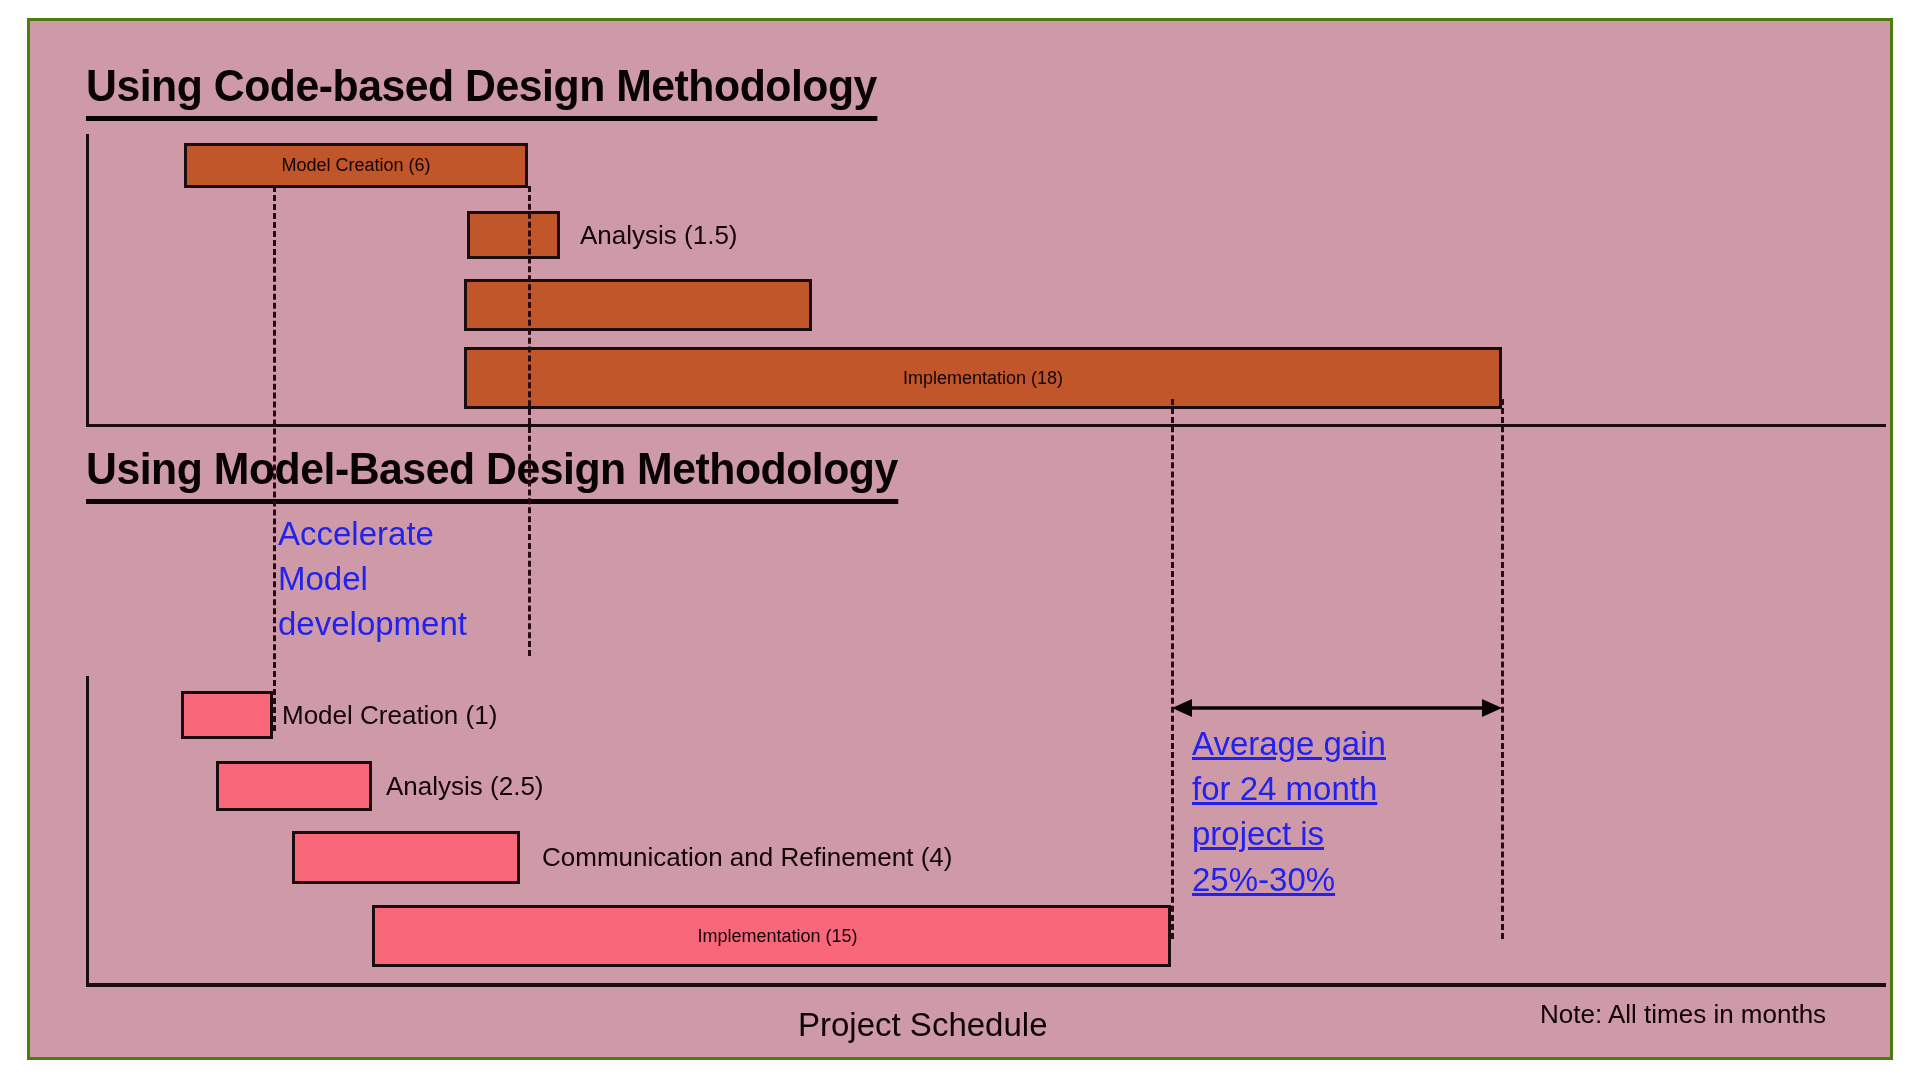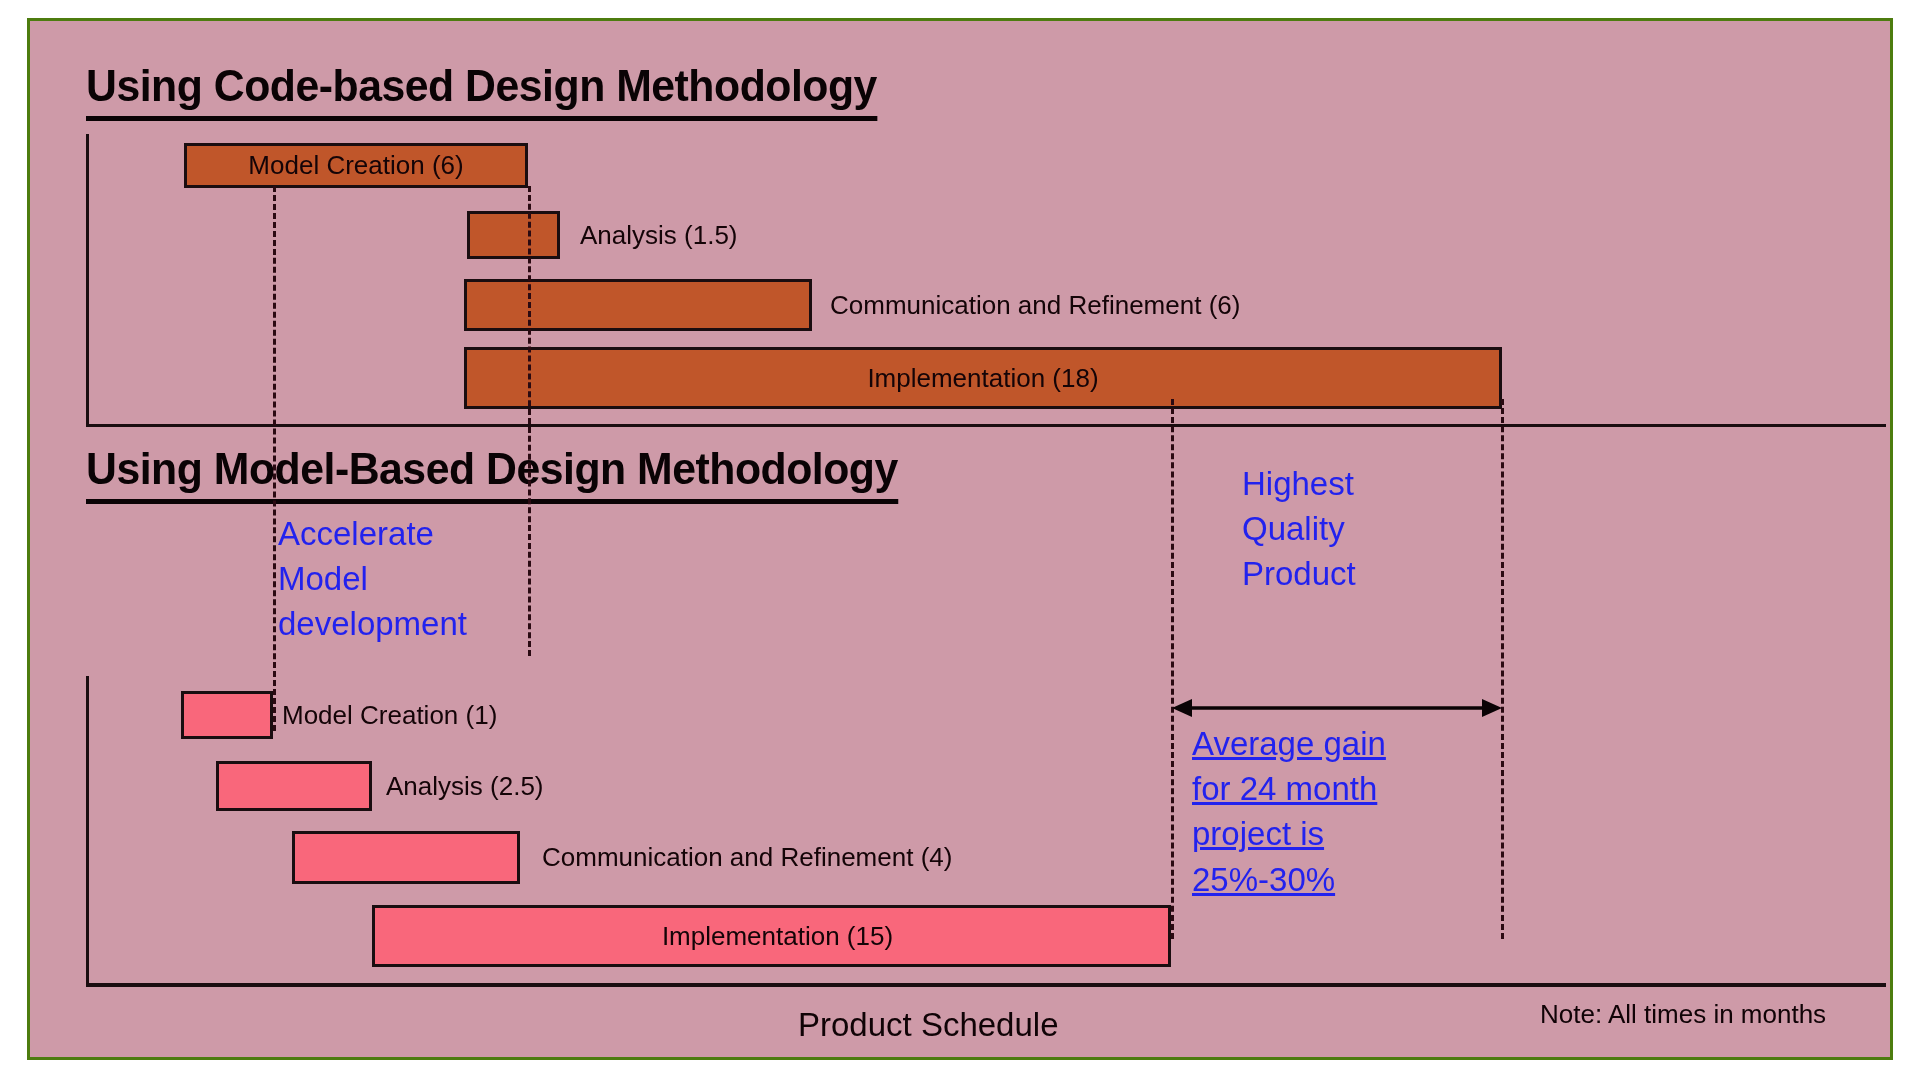--- a/index.html
+++ b/index.html
@@ -79,21 +79,21 @@
     box-sizing: border-box;
     border: 3px solid #1a0d10;
     display: flex;
     align-items: center;
     justify-content: center;
   }
   .bar.orange { background: #C0562A; }
   .bar.pink   { background: #F9677B; }
 
   .bar-label-in {
-    font-size: 26px;
+    font-size: 18px;
     color: #140407;
     white-space: nowrap;
     font-family: "Liberation Sans", sans-serif;
   }
   .bar-label-out {
     position: absolute;
     font-size: 26px;
     color: #140407;
     white-space: nowrap;
     font-family: "Liberation Sans", sans-serif;
@@ -159,21 +159,20 @@
     <div class="axis" id="axis-top"></div>
 
     <div class="bar orange" style="left:154px; top:122px; width:344px; height:45px;">
       <span class="bar-label-in">Model Creation (6)</span>
     </div>
 
     <div class="bar orange" style="left:437px; top:190px; width:93px; height:48px;"></div>
     <div class="bar-label-out" style="left:550px; top:190px; height:48px;">Analysis (1.5)</div>
 
     <div class="bar orange" style="left:434px; top:258px; width:348px; height:52px;"></div>
-    <div class="bar-label-out" style="left:800px; top:258px; height:52px;">Communication and Refinement (6)</div>
 
     <div class="bar orange" style="left:434px; top:326px; width:1038px; height:62px;">
       <span class="bar-label-in">Implementation (18)</span>
     </div>
 
     <div class="section-title" id="title-bot">
       <span class="u">Using Model-Based Design Methodology</span>
     </div>
 
     <div class="axis" id="axis-bot"></div>
@@ -194,32 +193,29 @@
 
     <div class="vline" style="left:243px; top:165px; height:545px;"></div>
     <div class="vline" style="left:498px; top:165px; height:470px;"></div>
     <div class="vline" style="left:1141px; top:378px; height:540px;"></div>
     <div class="vline" style="left:1471px; top:378px; height:540px;"></div>
 
     <div class="blue-note" style="left:248px; top:490px; width:270px;">Accelerate
 Model
 development</div>
 
-    <div class="blue-note" style="left:1212px; top:440px; width:260px;">Highest
-Quality
-Product</div>
 
     <div class="blue-note" style="left:1162px; top:700px; width:280px;text-decoration:underline;">Average gain
 for 24 month
 project is
 25%-30%</div>
 
     <svg id="gain-arrow" viewBox="0 0 330 22" preserveAspectRatio="none">
       <line x1="16" y1="11" x2="314" y2="11" stroke="#0a0305" stroke-width="3.5"></line>
       <polygon points="0,11 20,2 20,20" fill="#0a0305"></polygon>
       <polygon points="330,11 310,2 310,20" fill="#0a0305"></polygon>
     </svg>
 
-    <div id="project-schedule">Product Schedule</div>
+    <div id="project-schedule">Project Schedule</div>
     <div id="note-months">Note: All times in months</div>
 
   </div>
 </div>
 
 </body></html>

